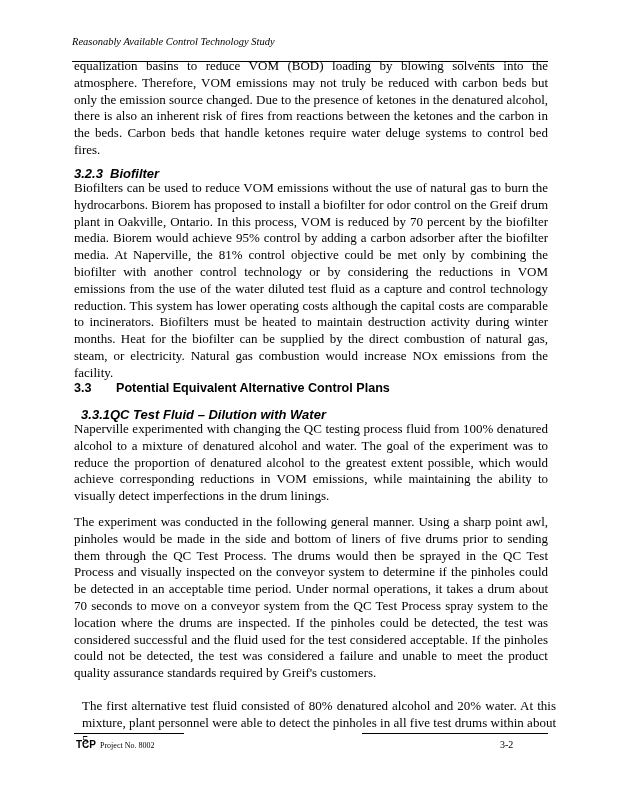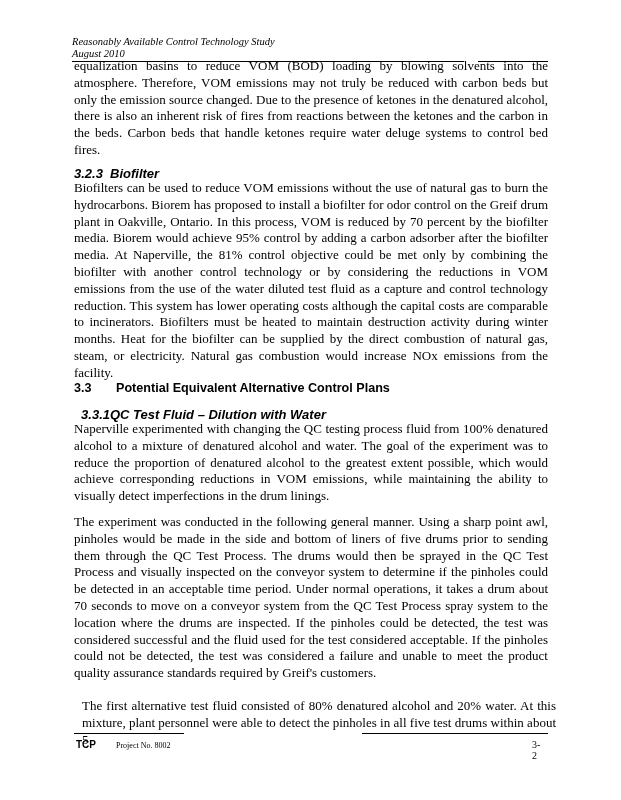--- a/index.html
+++ b/index.html
@@ -10,30 +10,29 @@
     .hdr-line-right { position: absolute; left: 478px; top: 61px; width: 70px; border-top: 1px solid #000; }
     .body-text { position: absolute; left: 74px; width: 474px; font-family: "Liberation Serif", serif; font-size: 13px; line-height: 16.8px; text-align: justify; }
     .h3 { position: absolute; left: 74px; font-family: "Liberation Sans", sans-serif; font-weight: bold; font-size: 12.6px; }
     .h3 .num { display: inline-block; width: 42px; }
     .h3i { position: absolute; left: 74px; font-family: "Liberation Sans", sans-serif; font-weight: bold; font-style: italic; font-size: 13px; }
     .h3i .num { display: inline-block; width: 36px; }
     .ftr-line-left { position: absolute; left: 74px; top: 733px; width: 110px; border-top: 1px solid #000; }
     .ftr-line-right { position: absolute; left: 362px; top: 733px; width: 186px; border-top: 1px solid #000; }
     .ftr-left { position: absolute; left: 76px; top: 739px; font-size: 9px; }
     .ftr-logo { font-family: "Liberation Sans", sans-serif; font-weight: bold; font-size: 10px; }
-    .ftr-proj { font-family: "Liberation Serif", serif; font-size: 8px; margin-left: 20px; }
-    .ftr-page { position: absolute; left: 532px; top: 739px; font-family: "Liberation Serif", serif; font-size: 10px; }
+    .ftr-proj { font-family: "Liberation Serif", serif; font-size: 8px; margin-left: 4px; }
+    .ftr-page { position: absolute; left: 500px; top: 739px; font-family: "Liberation Serif", serif; font-size: 10px; }
   </style>
 </head>
 <body>
 
 <div class="page">
   <div class="hdr">
     <div>Reasonably Available Control Technology Study</div>
-    <div>August 2010</div>
   </div>
   <div class="hdr-line-left"></div>
   <div class="hdr-line-right"></div>
 
   <p class="body-text" style="top:58px; margin:0;">equalization basins to reduce VOM (BOD) loading by blowing solvents into the atmosphere. Therefore, VOM emissions may not truly be reduced with carbon beds but only the emission source changed.  Due to the presence of ketones in the denatured alcohol, there is also an inherent risk of fires from reactions between the ketones and the carbon in the beds. Carbon beds that handle ketones require water deluge systems to control bed fires.</p>
 
   <div class="h3i" style="top:166px;">
     <span class="num">3.2.3</span><span>Biofilter</span>
   </div>
   <p class="body-text" style="top:180px; margin:0;">Biofilters can be used to reduce VOM emissions without the use of natural gas to burn the hydrocarbons. Biorem has proposed to install a biofilter for odor control on the Greif drum plant in Oakville, Ontario. In this process, VOM is reduced by 70 percent by the biofilter media. Biorem would achieve 95% control by adding a carbon adsorber after the biofilter media.  At Naperville, the 81% control objective could be met only by combining the biofilter with another control technology or by considering the reductions in VOM emissions from the use of the water diluted test fluid as a capture and control technology reduction. This system has lower operating costs although the capital costs are comparable to incinerators. Biofilters must be heated to maintain destruction activity during winter months. Heat for the biofilter can be supplied by the direct combustion of natural gas, steam, or electricity.  Natural gas combustion would increase NOx emissions from the facility.</p>

